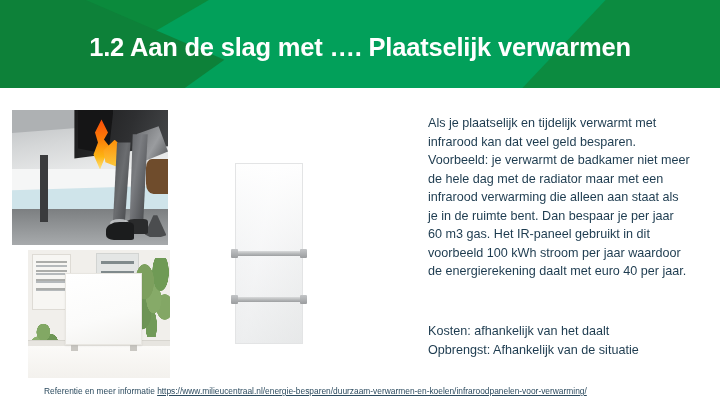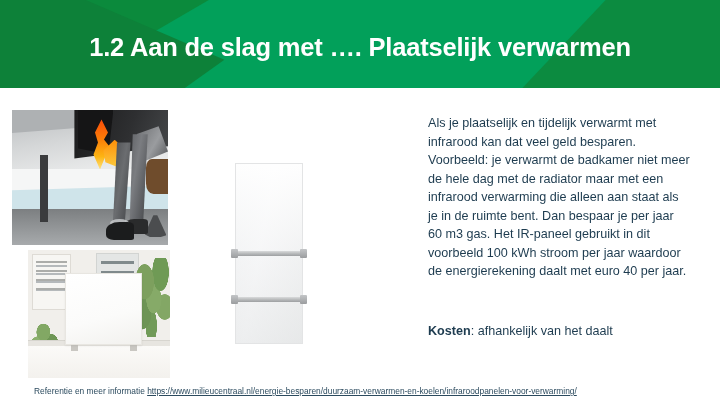--- a/index.html
+++ b/index.html
@@ -293,27 +293,27 @@
     font-family: "Liberation Sans", sans-serif;
   }
   .facts {
     position: absolute;
     left: 428px; top: 322px;
     width: 280px;
     color: #1d3b4f;
     font-size: 12.6px;
     line-height: 1.5;
   }
-  .facts .lbl { font-weight: bold; }
+  .facts .lbl { font-weight: normal; }
   .facts-row { white-space: nowrap; }
 
   
   .footer {
     position: absolute;
-    left: 34px; top: 386px;
+    left: 44px; top: 386px;
     font-size: 8.4px;
     color: #2b4a5e;
     white-space: nowrap;
   }
   .footer .link {
     color: #2b4a5e;
     text-decoration: underline;
   }
 </style>
 </head>
@@ -368,17 +368,20 @@
 <div class="rail-cap cap-1r"></div>
 <div class="rail-cap cap-2l"></div>
 <div class="rail-cap cap-2r"></div>
 
 <div class="body-text">Als je plaatselijk en tijdelijk verwarmt met infrarood kan dat veel geld besparen. Voorbeeld: je verwarmt de badkamer niet meer de hele dag met de radiator maar met een infrarood verwarming die alleen aan staat als je in de ruimte bent. Dan bespaar je per jaar 60 m3 gas. Het IR-paneel gebruikt in dit voorbeeld 100 kWh stroom per jaar  waardoor de energierekening daalt met euro 40 per jaar.</div>
 
 <div class="facts">
   <div class="facts-row">
     <span class="lbl">Kosten</span><span>: afhankelijk van het daalt</span>
   </div>
+  <div class="facts-row">
+    <span class="lbl">Opbrengst</span><span>: Afhankelijk van de situatie</span>
+  </div>
 </div>
 
 <div class="footer">
   <span>Referentie en meer informatie </span><a class="link" href="#">https://www.milieucentraal.nl/energie-besparen/duurzaam-verwarmen-en-koelen/infraroodpanelen-voor-verwarming/</a>
 </div>
 
 </body></html>

